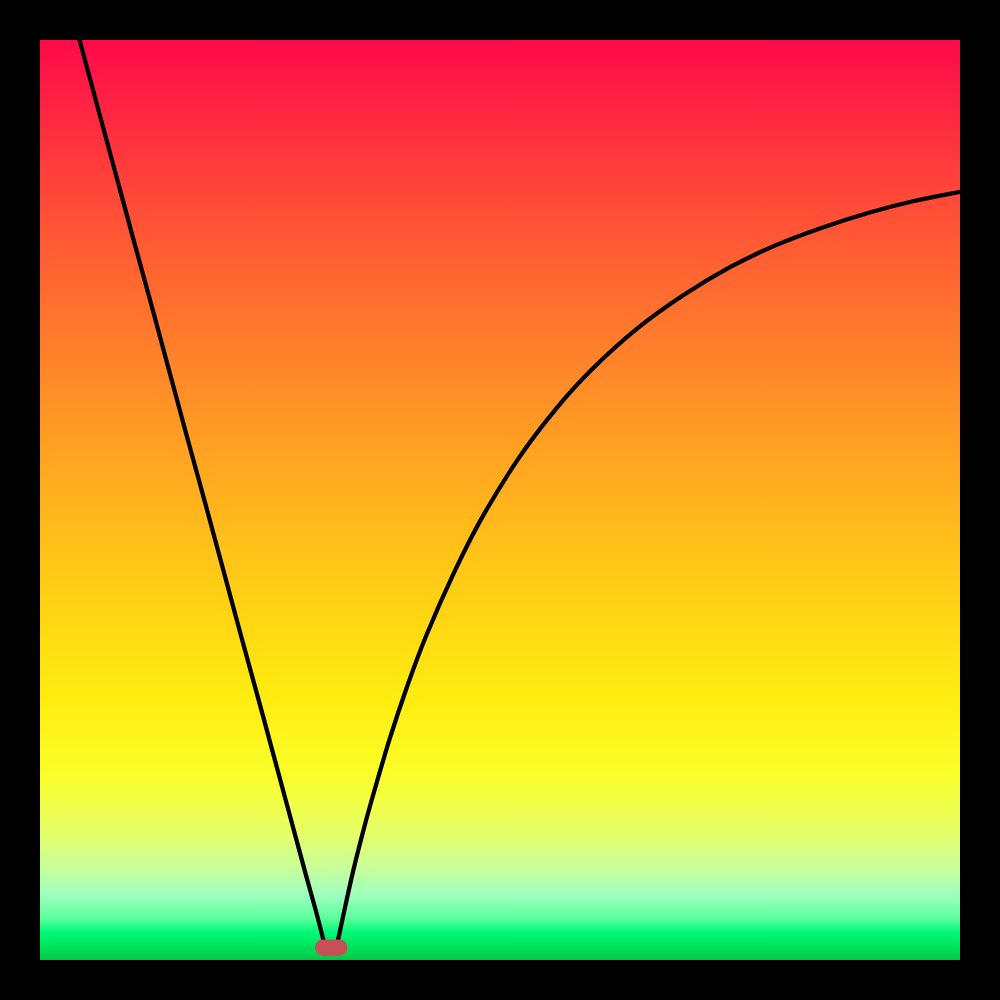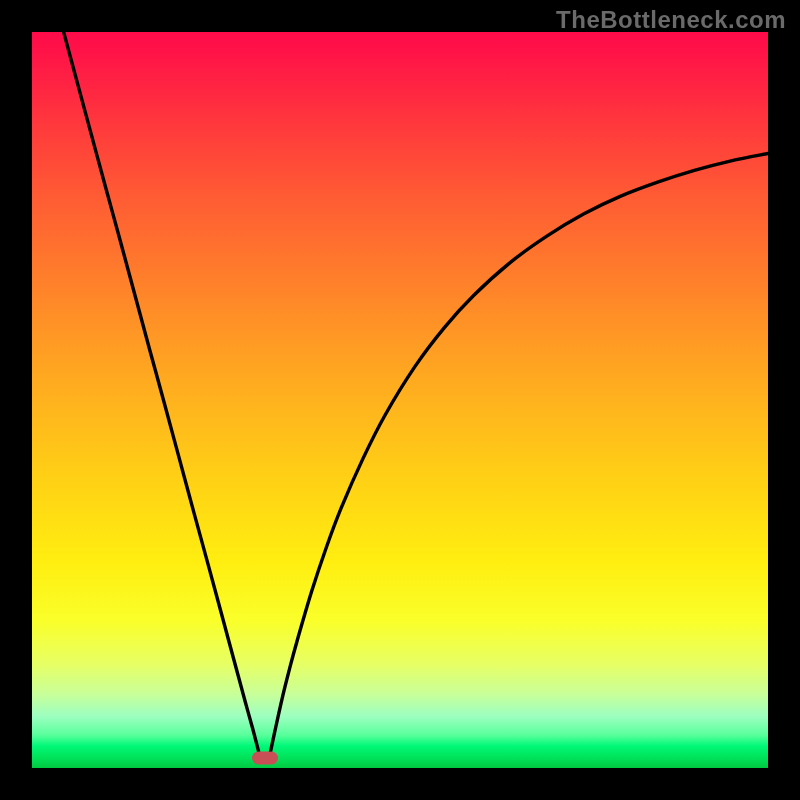--- a/index.html
+++ b/index.html
@@ -74,21 +74,20 @@
     background: #c94f57;
     border-radius: 7px;
     transform: translate(-50%, -50%);
   }
 </style>
 </head>
 <body>
 
 <div class="stage">
 
-  <div class="watermark">TheBottleneck.com</div>
 
   <div class="plot-area">
     <div class="gradient"></div>
 
     <svg class="curve" viewBox="0 0 736 736" preserveAspectRatio="none">
       <path id="curve-left" fill="none" stroke="#000000" stroke-width="3.4" stroke-linejoin="round" stroke-linecap="round" d="M 31.65 0.00 C 33.73 7.73, 39.62 29.56, 44.16 46.37 C 48.70 63.17, 53.97 82.68, 58.88 100.83 C 63.79 118.99, 68.69 137.26, 73.60 155.30 C 78.51 173.33, 83.41 190.99, 88.32 209.02 C 93.23 227.06, 98.13 245.33, 103.04 263.49 C 107.95 281.64, 112.85 299.92, 117.76 317.95 C 122.67 335.98, 127.57 353.65, 132.48 371.68 C 137.39 389.71, 142.29 407.99, 147.20 426.14 C 152.11 444.30, 157.01 462.58, 161.92 480.61 C 166.83 498.64, 171.73 516.30, 176.64 534.34 C 181.55 552.37, 186.45 570.65, 191.36 588.80 C 196.27 606.95, 202.40 629.65, 206.08 643.26 C 209.76 656.88, 210.99 661.54, 213.44 670.50 C 215.89 679.45, 218.59 688.77, 220.80 696.99 C 223.01 705.21, 225.71 716.01, 226.69 719.81"></path>
       <path id="curve-right" fill="none" stroke="#000000" stroke-width="3.4" stroke-linejoin="round" stroke-linecap="round" d="M 238.46 719.81 C 239.20 716.37, 240.92 708.15, 242.88 699.20 C 244.84 690.25, 247.79 676.51, 250.24 666.08 C 252.69 655.65, 255.15 646.09, 257.60 636.64 C 260.05 627.19, 261.28 622.29, 264.96 609.41 C 268.64 596.53, 274.77 575.06, 279.68 559.36 C 284.59 543.66, 289.49 529.06, 294.40 515.20 C 299.31 501.34, 302.99 491.03, 309.12 476.19 C 315.25 461.35, 323.84 441.72, 331.20 426.14 C 338.56 410.57, 344.69 397.93, 353.28 382.72 C 361.87 367.51, 372.91 349.35, 382.72 334.88 C 392.53 320.41, 402.35 307.77, 412.16 295.87 C 421.97 283.97, 430.56 274.41, 441.60 263.49 C 452.64 252.57, 466.13 240.30, 478.40 230.37 C 490.67 220.43, 502.93 211.97, 515.20 203.87 C 527.47 195.78, 539.73 188.42, 552.00 181.79 C 564.27 175.17, 576.53 169.40, 588.80 164.13 C 601.07 158.85, 613.33 154.44, 625.60 150.14 C 637.87 145.85, 650.13 141.93, 662.40 138.37 C 674.67 134.81, 686.93 131.62, 699.20 128.80 C 711.47 125.98, 729.87 122.67, 736.00 121.44"></path>
     </svg>
 
     <div id="min-marker" class="min-marker" style="left: 232.576px; top: 726.432px;"></div>

